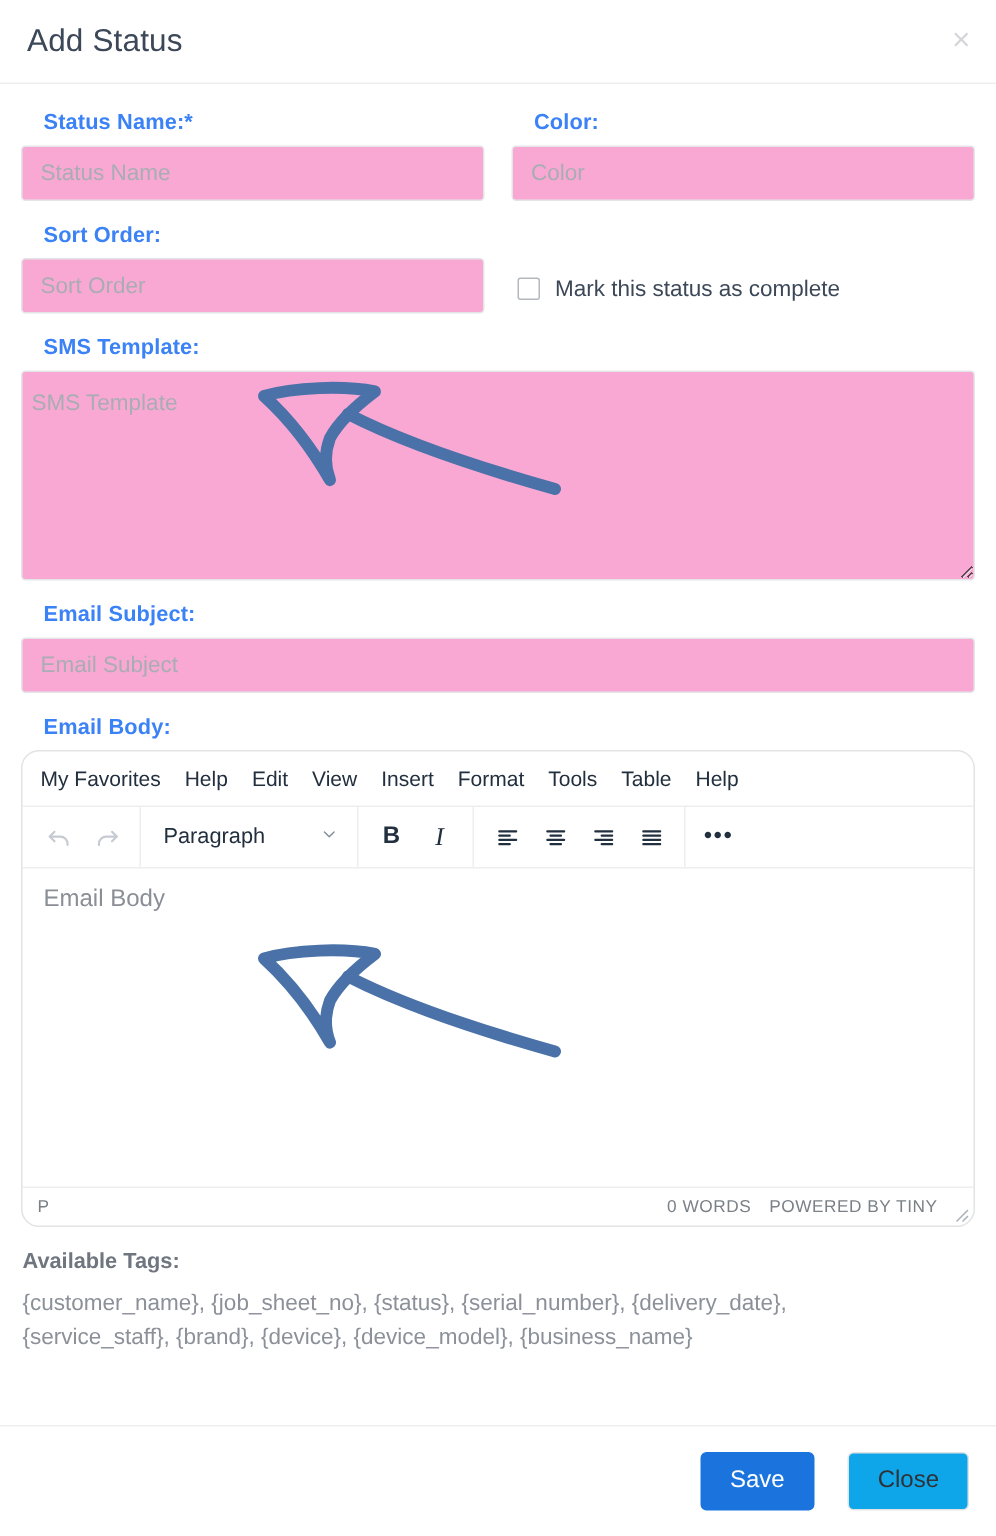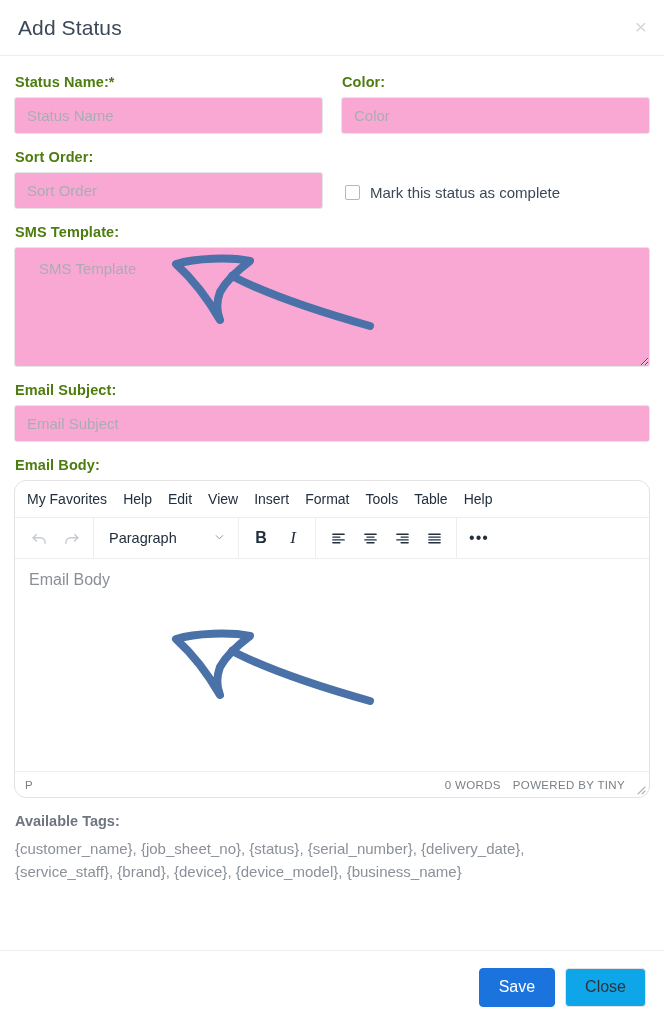--- a/index.html
+++ b/index.html
@@ -45,22 +45,22 @@
   
   .modal-body { padding: 18px 14px 0 14px; }
 
   .row2 { display: flex; gap: 18px; }
   .col { flex: 1 1 0; min-width: 0; }
 
   label.fld {
     display: block;
     font-size: 14.5px;
     font-weight: bold;
-    color: #4d7c0f;
-    margin: 0 0 7px 1px;
+    color: #3b82f6;
+    margin: 0 0 7px 15px;
     letter-spacing: .1px;
   }
 
   .inp {
     display: block;
     width: 100%;
     height: 37px;
     padding: 6px 12px;
     font-size: 15px;
     font-family: "Liberation Sans", sans-serif;
@@ -90,23 +90,23 @@
     flex: none;
     cursor: pointer;
   }
   .chk-label {
     font-size: 15px;
     color: #3c4858;
     cursor: pointer;
   }
 
   textarea.inp {
-    height: 120px;
+    height: 140px;
     resize: vertical;
-    padding: 10px 24px;
+    padding: 10px 6px;
     line-height: 1.4;
   }
 
   
   .tiny {
     border: 1px solid #e3e3e3;
     border-radius: 12px;
     background: #fff;
   }
   .tiny-menubar {
@@ -204,21 +204,21 @@
     max-width: 600px;
   }
 
   
   .modal-footer {
     position: absolute;
     left: 0; right: 0; bottom: 0;
     height: 74px;
     border-top: 1px solid #eceeef;
     display: flex; align-items: center; justify-content: flex-end;
-    gap: 10px;
+    gap: 22px;
     padding: 0 18px;
   }
   .btn {
     font-family: "Liberation Sans", sans-serif;
     font-size: 16px;
     padding: 8px 19px;
     border-radius: 4px;
     cursor: pointer;
     line-height: 1.3;
   }

